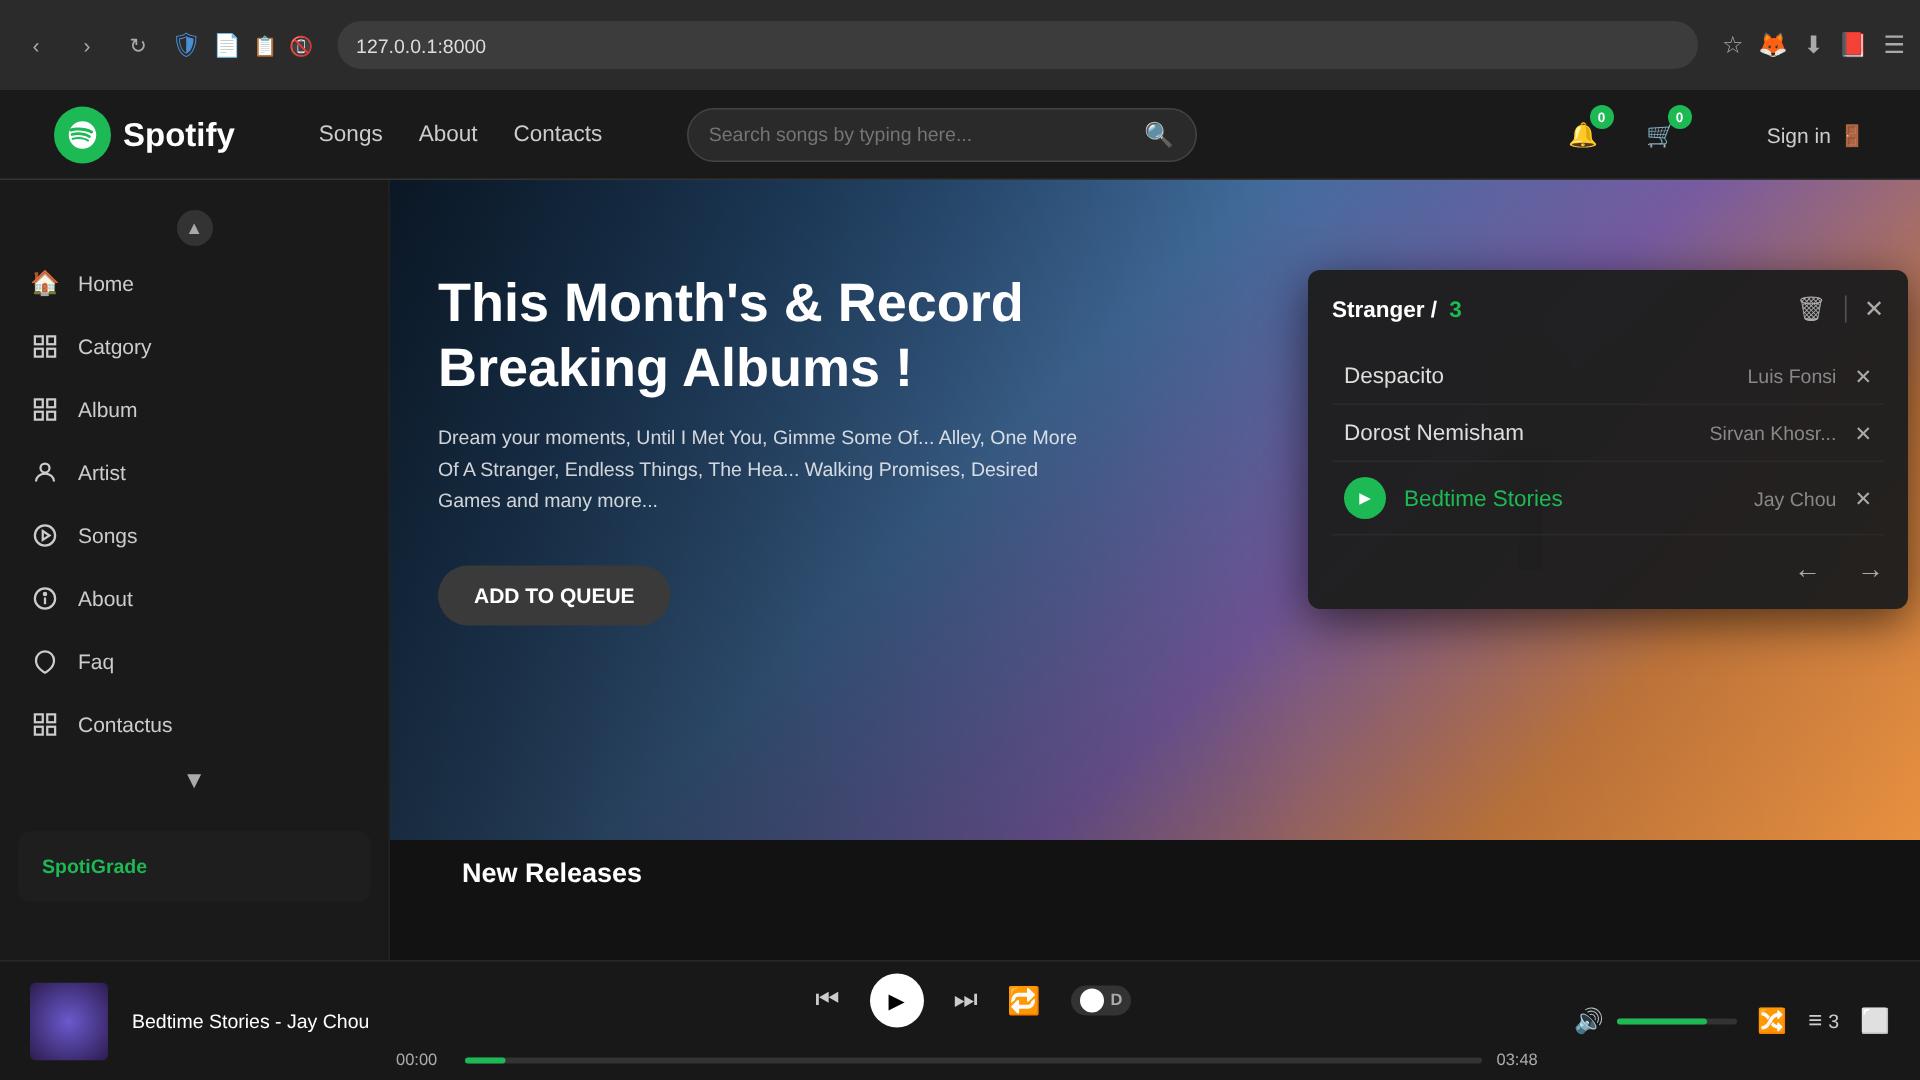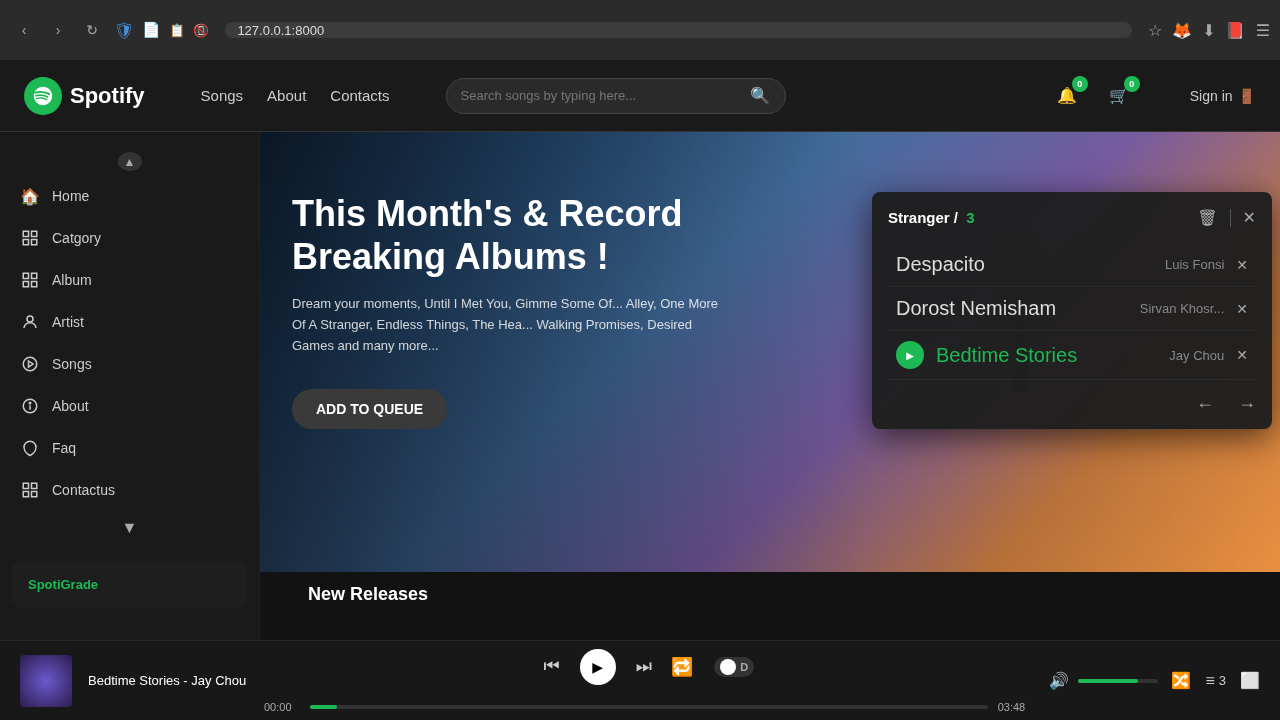--- a/index.html
+++ b/index.html
@@ -14,34 +14,34 @@
       padding: 0 10px;
       gap: 8px;
     }
     .nav-btns { display: flex; gap: 6px; align-items: center; }
     .nav-btn {
       width: 28px; height: 28px; border-radius: 50%; border: none;
       background: transparent; color: #aaa; cursor: pointer;
       display: flex; align-items: center; justify-content: center; font-size: 14px;
     }
     .address-bar {
-      flex: 1; height: 16px; background: #3c3c3c; border-radius: 16px;
+      flex: 1; height: 32px; background: #3c3c3c; border-radius: 16px;
       display: flex; align-items: center; padding: 0 12px; color: #ddd; font-size: 13px;
       margin: 0 8px;
     }
     .browser-icons { display: flex; gap: 10px; align-items: center; color: #aaa; font-size: 16px; }
     .shield-icon { color: #4a90d9; }
 
     
     .app { width: 1280px; height: 660px; display: flex; flex-direction: column; background: #121212; }
 
     
     .top-nav {
-      height: 72px; background: #1a1a1a; display: flex; align-items: center;
-      padding: 0 24px; gap: 32px; border-bottom: 1px solid #333;
+      height: 60px; background: #1a1a1a; display: flex; align-items: center;
+      padding: 0 36px; gap: 32px; border-bottom: 1px solid #333;
     }
     .logo { display: flex; align-items: center; gap: 8px; }
     .logo-circle {
       width: 38px; height: 38px; background: #1db954; border-radius: 50%;
       display: flex; align-items: center; justify-content: center; font-size: 20px;
     }
     .logo-text { color: white; font-size: 22px; font-weight: 700; }
     .nav-links { display: flex; gap: 24px; margin-left: 24px; }
     .nav-link { color: #ccc; font-size: 15px; text-decoration: none; cursor: pointer; }
     .search-bar {
@@ -135,21 +135,21 @@
     .playlist-divider { width: 1px; height: 18px; background: #555; }
     .playlist-item {
       display: flex; align-items: center; padding: 10px 8px;
       border-bottom: 1px solid #2a2a2a; gap: 12px;
     }
     .playlist-item:last-child { border-bottom: none; }
     .playlist-play-btn {
       width: 28px; height: 28px; background: #1db954; border-radius: 50%;
       display: flex; align-items: center; justify-content: center; color: white; font-size: 10px;
     }
-    .playlist-song { color: #ddd; font-size: 20px; flex: 1; }
+    .playlist-song { color: #ddd; font-size: 15px; flex: 1; }
     .playlist-artist { color: #888; font-size: 13px; }
     .playlist-remove { color: #aaa; cursor: pointer; font-size: 14px; }
     .playing-item .playlist-song { color: #1db954; }
     .playlist-footer {
       display: flex; justify-content: flex-end; gap: 24px; margin-top: 12px;
     }
     .playlist-nav-btn { color: #aaa; cursor: pointer; font-size: 18px; }
 
     
     .now-playing {

